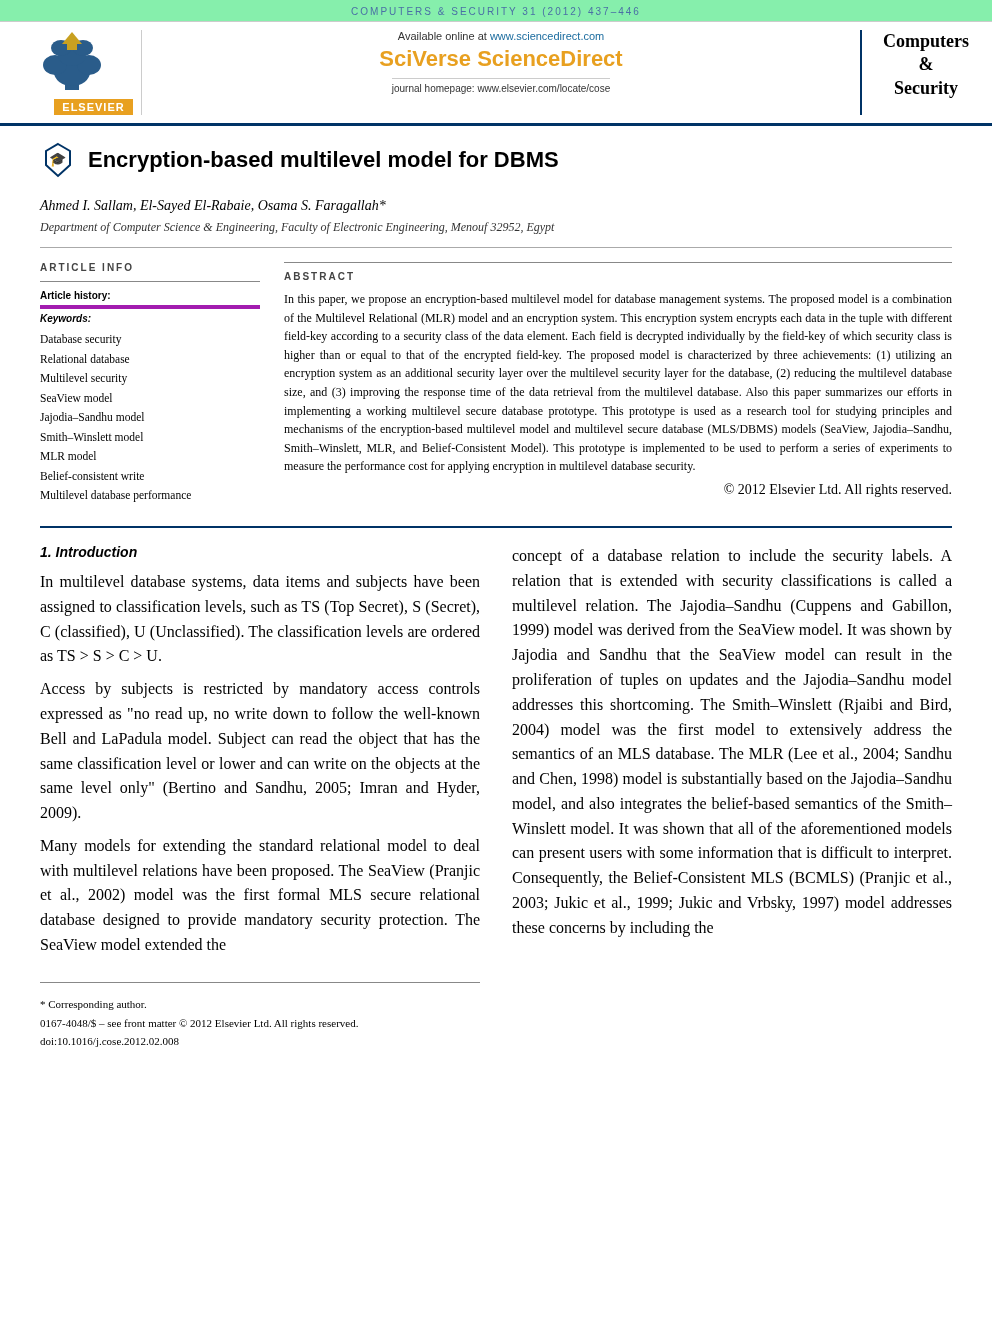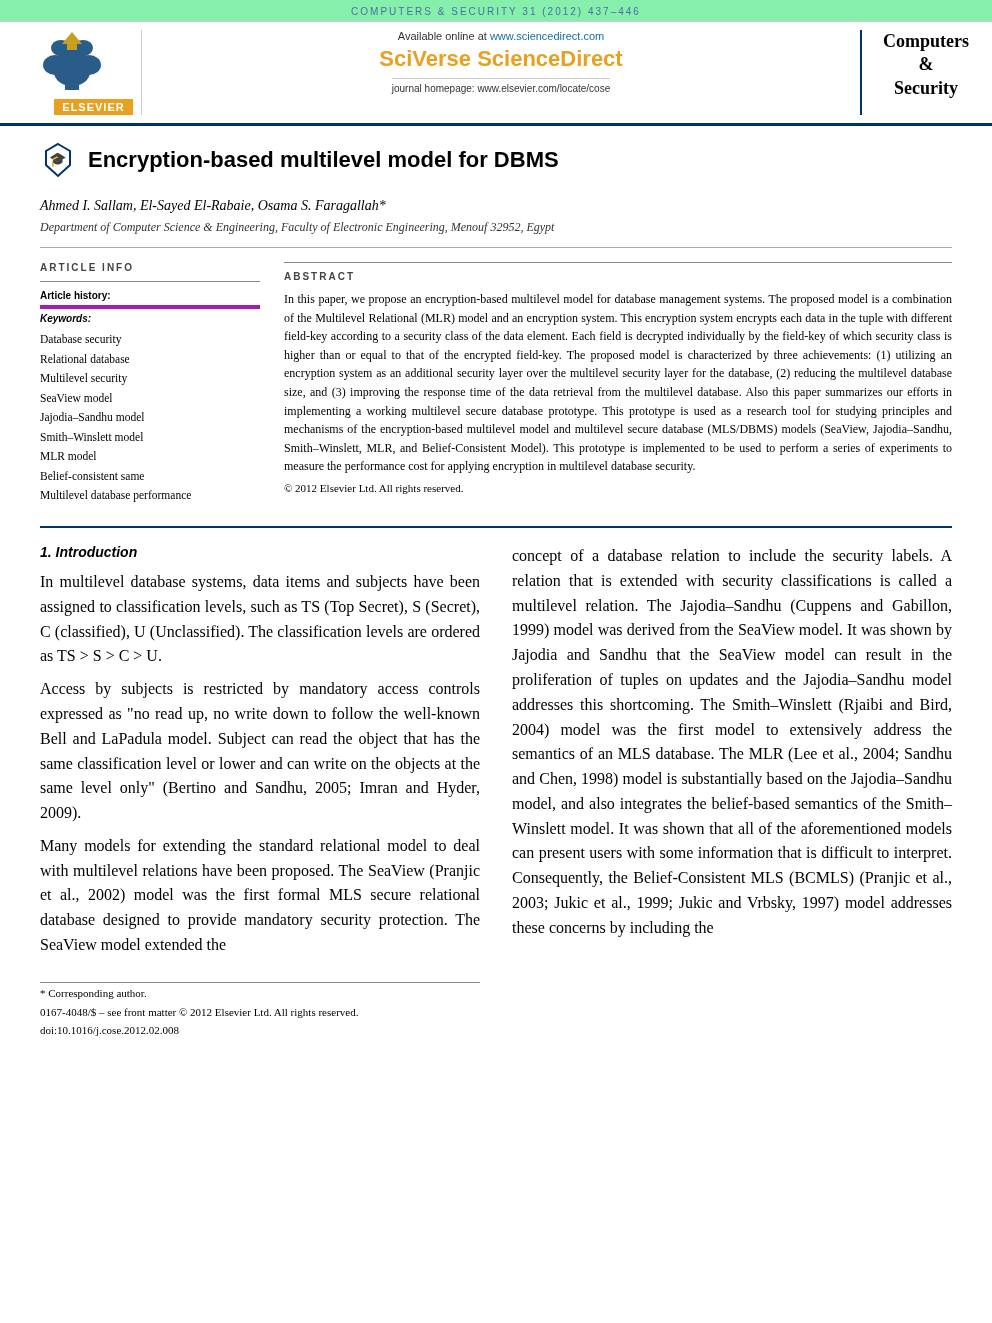--- a/index.html
+++ b/index.html
@@ -205,22 +205,22 @@
     .abstract-section {
       border-top: 1px solid #888;
       padding-top: 8px;
     }
     .abstract-text {
       font-size: 12px;
       line-height: 1.55;
       text-align: justify;
     }
     .abstract-copyright {
-      text-align: left;
-      font-size: 11px;
+      text-align: right;
+      font-size: 14px;
       margin-top: 6px;
       font-family: Liberation Serif, serif;
     }
 
     
     .main-body {
       margin-top: 20px;
       border-top: 2px solid #003366;
       padding-top: 16px;
       display: flex;
@@ -245,21 +245,21 @@
       font-size: 16px;
       line-height: 1.55;
       text-align: justify;
       margin-bottom: 8px;
     }
 
     
     .footer-notes {
       margin-top: 24px;
       border-top: 1px solid #888;
-      padding-top: 1px;
+      padding-top: 12px;
       font-size: 11px;
       line-height: 1.7;
     }
     .footer-notes a { color: #1a5fa0; text-decoration: none; }
 
     
     .elsevier-svg {
       width: 90px;
       height: 65px;
     }
@@ -342,21 +342,21 @@
       <div class="keywords-section">
         <div class="kw-label">Keywords:</div>
         <div>
           <div class="kw-item">Database security</div>
           <div class="kw-item">Relational database</div>
           <div class="kw-item">Multilevel security</div>
           <div class="kw-item">SeaView model</div>
           <div class="kw-item">Jajodia–Sandhu model</div>
           <div class="kw-item">Smith–Winslett model</div>
           <div class="kw-item">MLR model</div>
-          <div class="kw-item">Belief-consistent same</div>
+          <div class="kw-item">Belief-consistent write</div>
           <div class="kw-item">Multilevel database performance</div>
         </div>
       </div>
     </div>
 
     <div class="right-col">
       <div class="abstract-section">
         <div class="section-label">ABSTRACT</div>
         <p class="abstract-text">In this paper, we propose an encryption-based multilevel model for database management systems. The proposed model is a combination of the Multilevel Relational (MLR) model and an encryption system. This encryption system encrypts each data in the tuple with different field-key according to a security class of the data element. Each field is decrypted individually by the field-key of which security class is higher than or equal to that of the encrypted field-key. The proposed model is characterized by three achievements: (1) utilizing an encryption system as an additional security layer over the multilevel security layer for the database, (2) reducing the multilevel database size, and (3) improving the response time of the data retrieval from the multilevel database. Also this paper summarizes our efforts in implementing a working multilevel secure database prototype. This prototype is used as a research tool for studying principles and mechanisms of the encryption-based multilevel model and multilevel secure database (MLS/DBMS) models (SeaView, Jajodia–Sandhu, Smith–Winslett, MLR, and Belief-Consistent Model). This prototype is implemented to be used to perform a series of experiments to measure the performance cost for applying encryption in multilevel database security.</p>
         <div class="abstract-copyright">© 2012 Elsevier Ltd. All rights reserved.</div>

